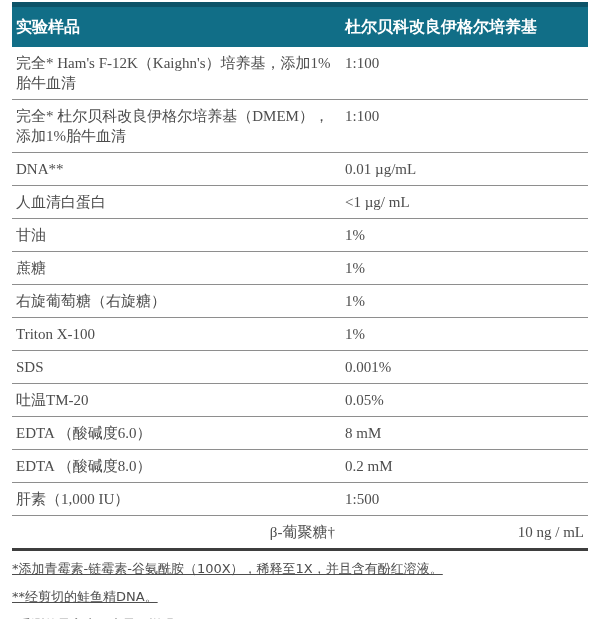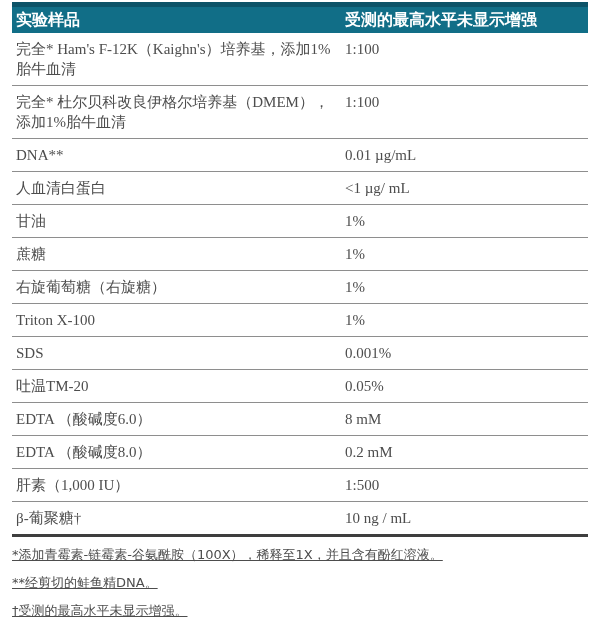--- a/index.html
+++ b/index.html
@@ -18,53 +18,53 @@
     width:600px;height:619px;position:relative;overflow:hidden;
     background:var(--page-bg);
   }
   .doc-table{
     position:absolute;left:12px;top:2px;width:576px;
   }
   .thead{
     display:flex;align-items:center;
     background:var(--header-bg);
     border-top:5px solid var(--header-top-border);
-    height:31px;
+    height:45px;
     color:var(--header-text);
     font-size:16px;font-weight:bold;
   }
   .col1{width:333px;flex:none;padding-left:4px;}
   .col2{flex:1;padding-right:4px;}
   .tr{
     display:flex;
     border-bottom:1.5px solid var(--divider);
     align-items:flex-start;
   }
-  .tr.last{border-bottom:3px solid var(--bottom-rule);}
+  .tr.last{border-bottom:3px solid var(--bottom-rule);text-align:right;}
   .td{
     font-size:15px;line-height:20px;color:var(--body-text);
     padding-top:6px;padding-bottom:6px;
     min-height:31px;
     font-family:Liberation Serif, serif;
   }
   .td.col1{padding-right:10px;}
   .footnotes{margin-top:10px;}
   .footnote{
     font-size:13px;line-height:15px;color:var(--body-text);
     margin-bottom:13px;
     text-decoration:underline;
   }
 </style>
 </head>
 <body>
 
 <div class="doc-table">
   <div class="thead">
     <div class="col1">实验样品</div>
-    <div class="col2">受测的最高水平未显示增强</div>
+    <div class="col2">杜尔贝科改良伊格尔培养基</div>
   </div>
   <div id="tbody">
       <div class="tr">
         <div class="td col1">完全* Ham's F-12K（Kaighn's）培养基，添加1%胎牛血清</div>
         <div class="td col2">1:100</div>
       </div>
       <div class="tr">
         <div class="td col1">完全* 杜尔贝科改良伊格尔培养基（DMEM），添加1%胎牛血清</div>
         <div class="td col2">1:100</div>
       </div>

